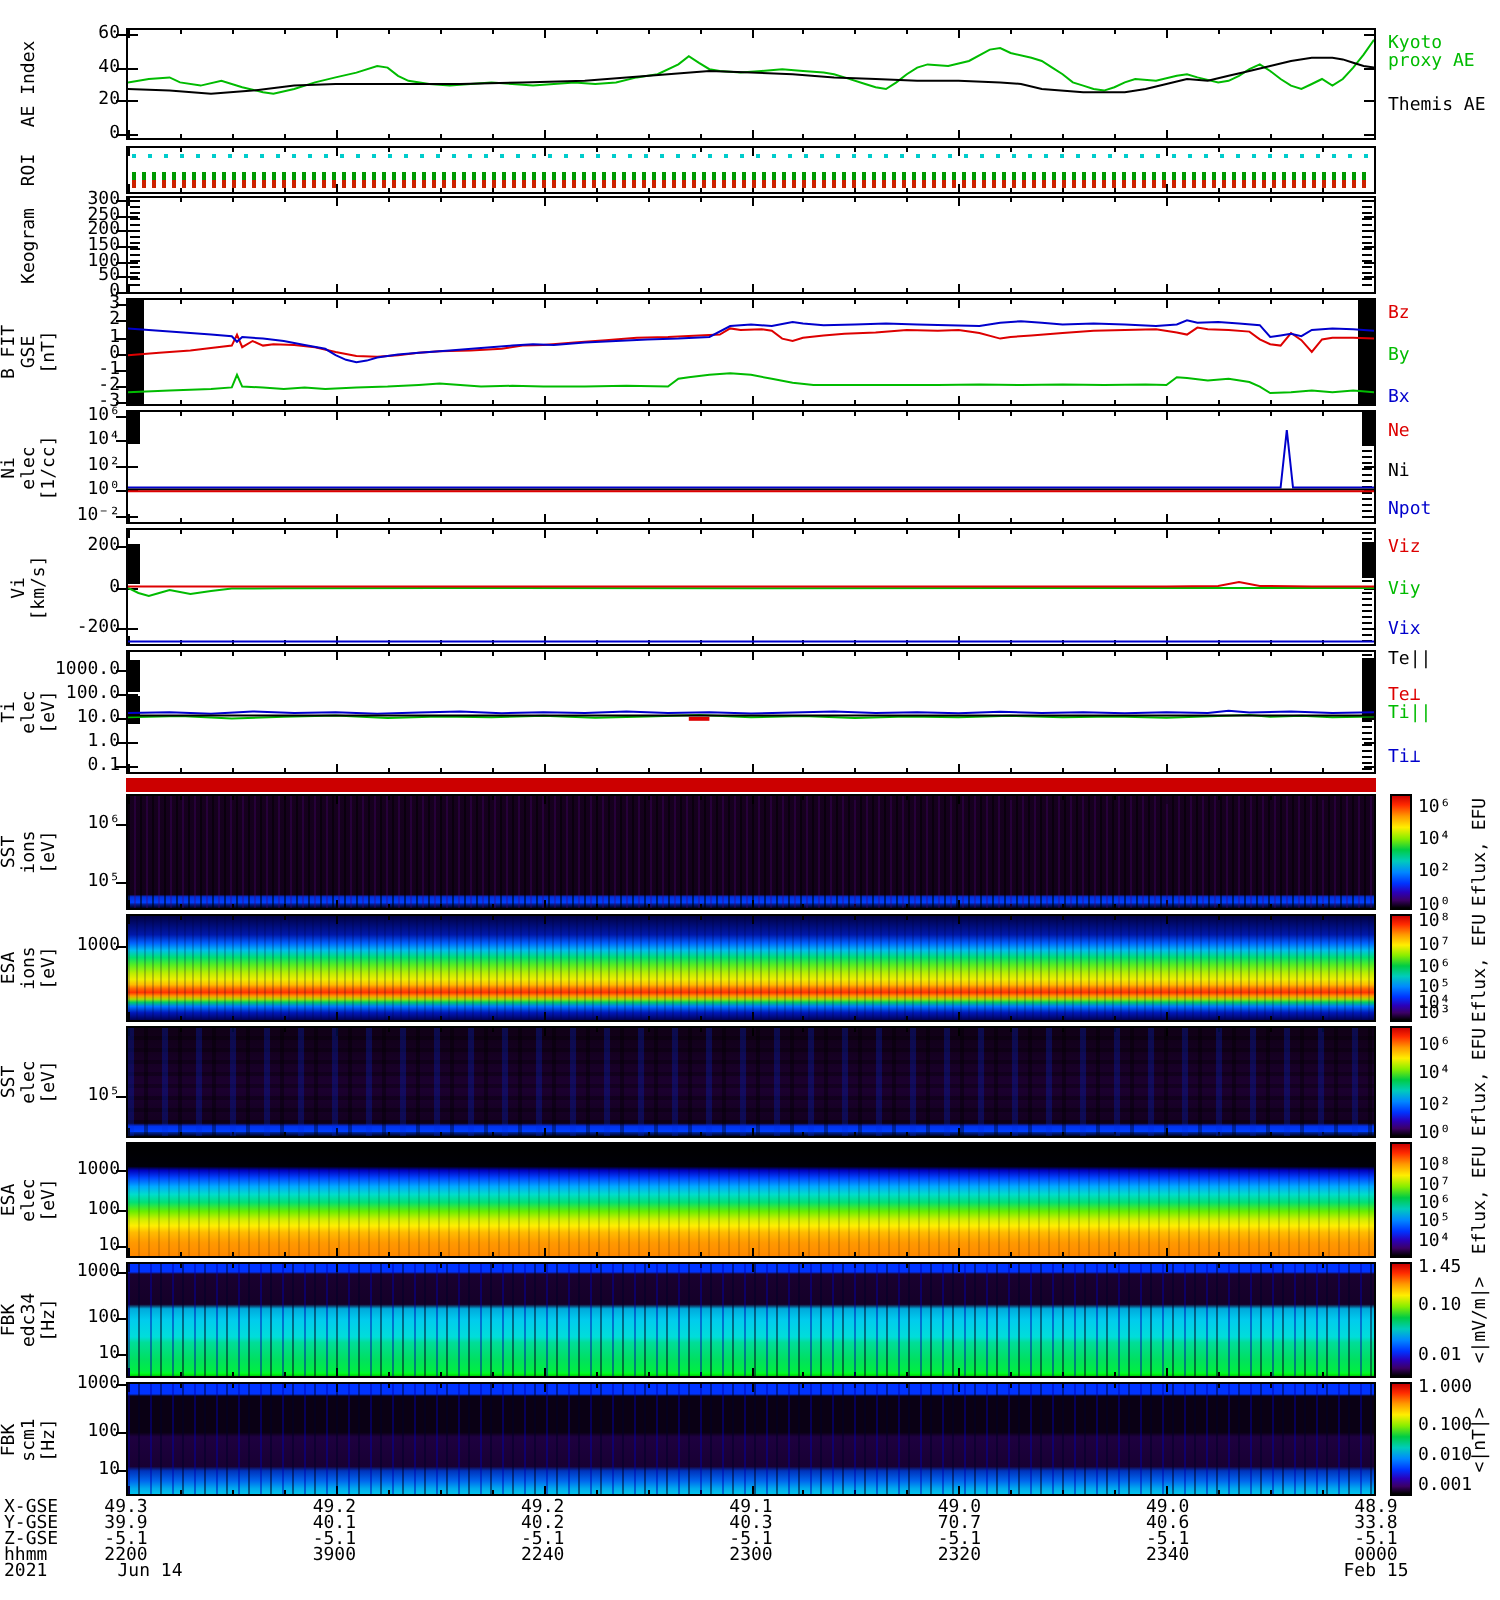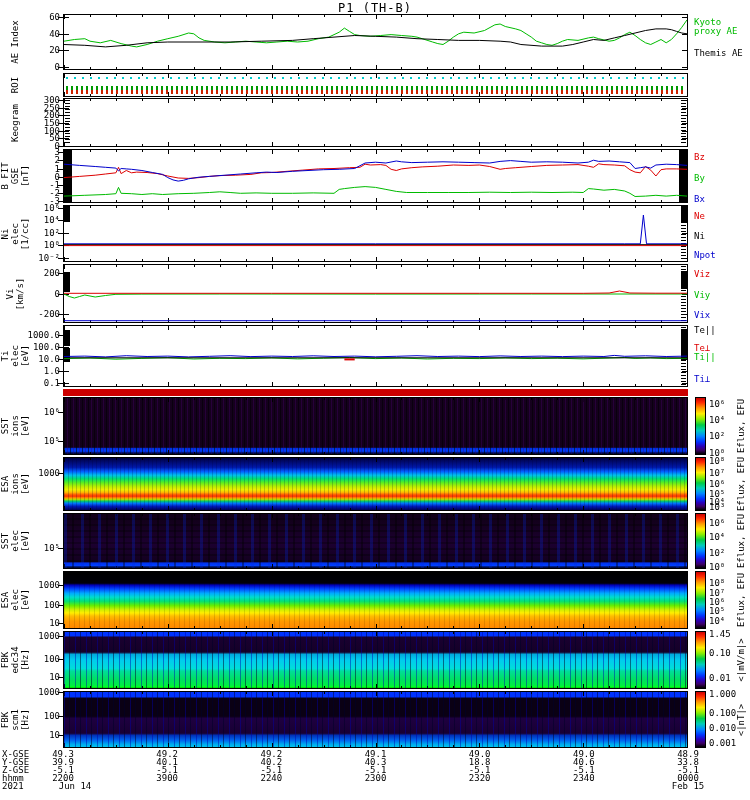--- a/index.html
+++ b/index.html
@@ -18,21 +18,20 @@
   .t-dark::after{background:repeating-linear-gradient(90deg,rgba(0,0,0,.55) 0 1px,transparent 1px 3px,rgba(70,0,110,.35) 3px 4px,transparent 4px 6px)}
   .t-fine::after{background:repeating-linear-gradient(90deg,rgba(0,0,50,.20) 0 1px,transparent 1px 4px)}
   .t-block::after{background:repeating-linear-gradient(90deg,rgba(0,40,220,.28) 0 3px,transparent 3px 8px,rgba(0,0,0,.38) 8px 10px,transparent 10px 17px),repeating-linear-gradient(0deg,rgba(0,0,0,.30) 0 2px,transparent 2px 6px)}
   .t-streak::after{background:repeating-linear-gradient(90deg,rgba(0,0,170,.45) 0 1px,transparent 1px 5px,rgba(0,0,40,.5) 5px 6px,transparent 6px 11px)}
   .t-fine2::after{background:repeating-linear-gradient(90deg,rgba(0,0,0,.12) 0 1px,transparent 1px 5px)}
 </style>
 </head>
 <body>
 
 <div id="fig">
-  <div class="title">P1 (TH-B)</div>
 <div class="panel" style="left: 63px; top: 14px; width: 625px; height: 56px;">
       <div class="tick" style="left: 0px; width: 1px; height: 4px; top: 0px;"></div>
       <div class="tick" style="left: 0px; width: 1px; height: 4px; bottom: 0px;"></div>
       <div class="tick" style="left: 26px; width: 1px; height: 2px; top: 0px;"></div>
       <div class="tick" style="left: 26px; width: 1px; height: 2px; bottom: 0px;"></div>
       <div class="tick" style="left: 52px; width: 1px; height: 2px; top: 0px;"></div>
       <div class="tick" style="left: 52px; width: 1px; height: 2px; bottom: 0px;"></div>
       <div class="tick" style="left: 78px; width: 1px; height: 2px; top: 0px;"></div>
       <div class="tick" style="left: 78px; width: 1px; height: 2px; bottom: 0px;"></div>
       <div class="tick" style="left: 104px; width: 1px; height: 4px; top: 0px;"></div>
@@ -987,21 +986,21 @@
     <div class="lbl" style="left: 251.333px; top: 750px; width: 40px; text-align: center;">49.2</div>
     <div class="lbl" style="left: 355.5px; top: 750px; width: 40px; text-align: center;">49.1</div>
     <div class="lbl" style="left: 459.667px; top: 750px; width: 40px; text-align: center;">49.0</div>
     <div class="lbl" style="left: 563.833px; top: 750px; width: 40px; text-align: center;">49.0</div>
     <div class="lbl" style="left: 668px; top: 750px; width: 40px; text-align: center;">48.9</div>
     <div class="lbl" style="left: 2px; top: 758px;">Y-GSE</div>
     <div class="lbl" style="left: 43px; top: 758px; width: 40px; text-align: center;">39.9</div>
     <div class="lbl" style="left: 147.167px; top: 758px; width: 40px; text-align: center;">40.1</div>
     <div class="lbl" style="left: 251.333px; top: 758px; width: 40px; text-align: center;">40.2</div>
     <div class="lbl" style="left: 355.5px; top: 758px; width: 40px; text-align: center;">40.3</div>
-    <div class="lbl" style="left: 459.667px; top: 758px; width: 40px; text-align: center;">18.8</div>
+    <div class="lbl" style="left: 459.667px; top: 758px; width: 40px; text-align: center;">70.7</div>
     <div class="lbl" style="left: 563.833px; top: 758px; width: 40px; text-align: center;">40.6</div>
     <div class="lbl" style="left: 668px; top: 758px; width: 40px; text-align: center;">33.8</div>
     <div class="lbl" style="left: 2px; top: 766px;">Z-GSE</div>
     <div class="lbl" style="left: 43px; top: 766px; width: 40px; text-align: center;">-5.1</div>
     <div class="lbl" style="left: 147.167px; top: 766px; width: 40px; text-align: center;">-5.1</div>
     <div class="lbl" style="left: 251.333px; top: 766px; width: 40px; text-align: center;">-5.1</div>
     <div class="lbl" style="left: 355.5px; top: 766px; width: 40px; text-align: center;">-5.1</div>
     <div class="lbl" style="left: 459.667px; top: 766px; width: 40px; text-align: center;">-5.1</div>
     <div class="lbl" style="left: 563.833px; top: 766px; width: 40px; text-align: center;">-5.1</div>
     <div class="lbl" style="left: 668px; top: 766px; width: 40px; text-align: center;">-5.1</div>

